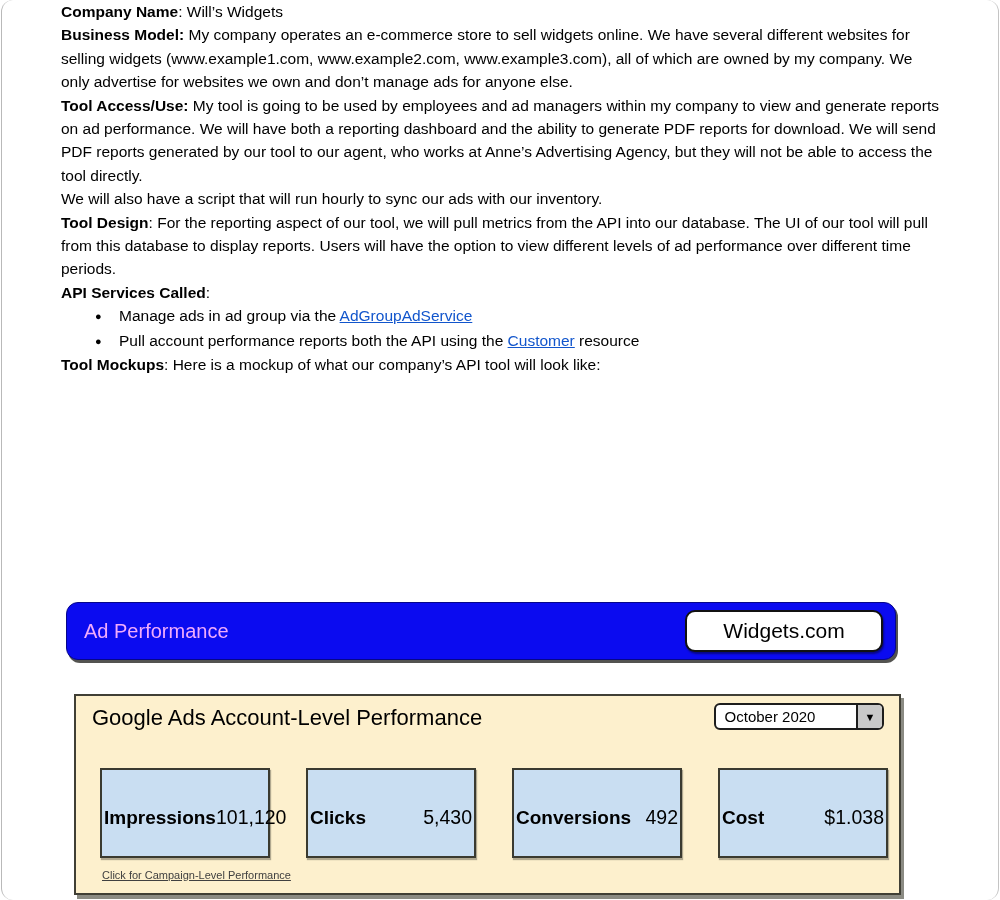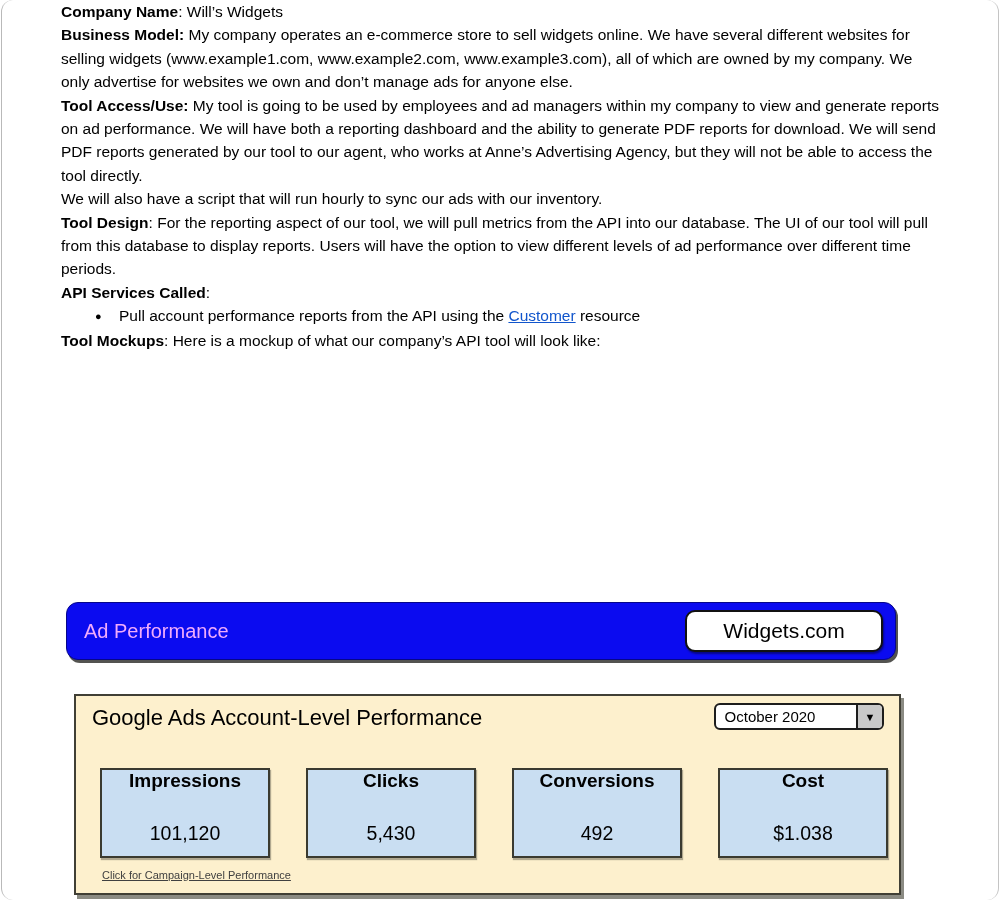--- a/index.html
+++ b/index.html
@@ -89,23 +89,23 @@
 
   .cards {
     margin-top:30px; padding-left:24px;
     display:flex; gap:36px;
   }
   .card {
     width:170px; height:90px;
     background:#c9def2;
     border:2px solid #3a3a30;
     box-shadow:1px 2px 1px rgba(60,60,50,0.4);
-    display:flex; flex-direction:column; justify-content:space-between;
+    display:flex; justify-content:space-between;
     align-items:center;
-    padding:0 2px 11px 2px;
+    padding:20px 2px 11px 2px;
   }
   .card-label { font-size:19px; font-weight:bold; }
   .card-value { font-size:19.5px; }
 
   .panel-link {
     display:inline-block;
     margin:11px 0 0 26px;
     font-size:11px;
     color:#404040;
     text-decoration:underline;
@@ -125,21 +125,22 @@
 
     <p class="p-ta"><strong>Tool Access/Use:</strong><span> My tool is going to be used by employees and ad managers within my company to view and generate reports on ad performance. We will have both a reporting dashboard and the ability to generate PDF reports for download. We will send PDF reports generated by our tool to our agent, who works at Anne’s Advertising Agency, but they will not be able to access the tool directly.</span><br>
       <span>We will also have a script that will run hourly to sync our ads with our inventory.</span></p>
 
     <p class="p-td"><strong>Tool Design</strong><span>: For the reporting aspect of our tool, we will pull metrics from the API into our database. The UI of our tool will pull from this database to display reports. Users will have the option to view different levels of ad performance over different time periods.</span></p>
 
 
     <p class="p-api"><strong>API Services Called</strong><span>:</span></p>
 
     <ul class="bullets">
-      <li class="bullet-row"><span class="bullet-dot">●</span><span>Pull account performance reports from the API using the </span><a class="doc-link">Customer</a><span> resource</span></li>
+      <li class="bullet-row"><span class="bullet-dot">●</span><span>Manage ads in ad group via the </span><a class="doc-link">AdGroupAdService</a><span></span></li>
+      <li class="bullet-row"><span class="bullet-dot">●</span><span>Pull account performance reports both the API using the </span><a class="doc-link">Customer</a><span> resource</span></li>
     </ul>
 
     <p class="p-tm"><strong>Tool Mockups</strong><span>: Here is a mockup of what our company’s API tool will look like:</span></p>
 
   </div>
 
   <div class="bluebar">
     <span class="bluebar-title">Ad Performance</span>
     <button class="site-btn">Widgets.com</button>
   </div>

